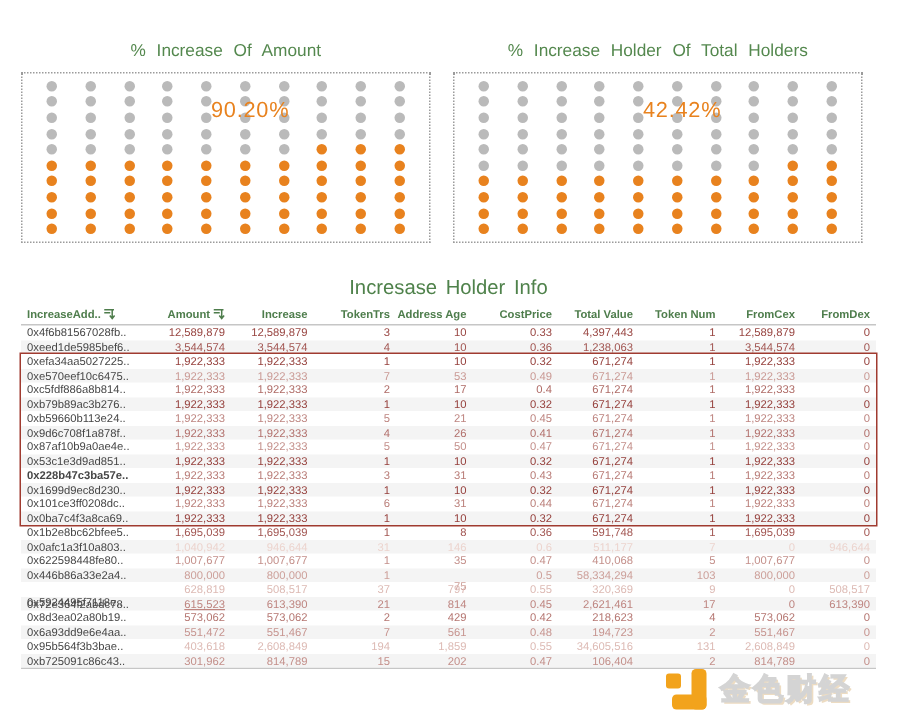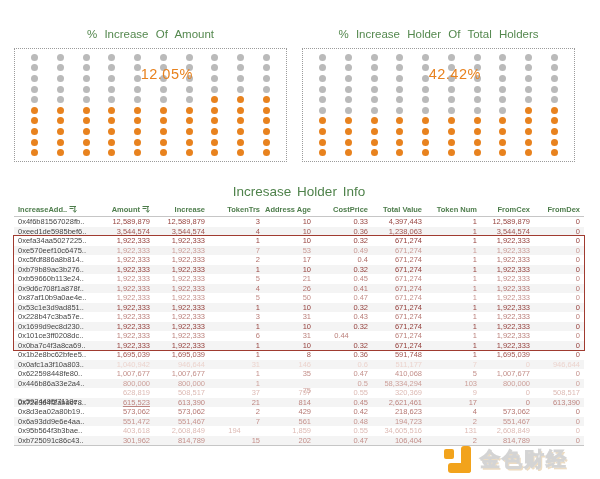--- a/index.html
+++ b/index.html
@@ -67,21 +67,21 @@
   }
 </style>
 </head>
 <body>
 
 <div class="stage">
 
   <div class="chart chart-0">
     <div class="chart-title">% Increase Of Amount</div>
     <div class="waffle-box">
-      <div class="pct">12.05%</div>
+      <div class="pct">90.20%</div>
     <span class="dot"></span>
         <span class="dot"></span>
         <span class="dot"></span>
         <span class="dot"></span>
         <span class="dot"></span>
         <span class="dot"></span>
         <span class="dot"></span>
         <span class="dot"></span>
         <span class="dot"></span>
         <span class="dot"></span>
@@ -445,21 +445,21 @@
           <div class="cell" style="width: 55px; color: rgb(150, 65, 61);">1,922,333</div>
           <div class="cell" style="width: 55px; color: rgb(150, 65, 61);">1</div>
           <div class="cell" style="width: 51px; color: rgb(150, 65, 61);">10</div>
           <div class="cell" style="width: 57px; color: rgb(150, 65, 61);">0.32</div>
           <div class="cell" style="width: 54px; color: rgb(150, 65, 61);">671,274</div>
           <div class="cell" style="width: 55px; color: rgb(150, 65, 61);">1</div>
           <div class="cell" style="width: 53px; color: rgb(150, 65, 61);">1,922,333</div>
           <div class="cell" style="width: 50px; color: rgb(150, 65, 61);">0</div>
         </div>
         <div class="trow">
-          <div class="cell left" style="width: 92px;">0x228b47c3ba57e..</div>
+          <div class="cell left" style="width: 92px; font-weight: bold;">0x228b47c3ba57e..</div>
           <div class="cell" style="width: 48px; color: rgb(184, 123, 118);">1,922,333</div>
           <div class="cell" style="width: 55px; color: rgb(184, 123, 118);">1,922,333</div>
           <div class="cell" style="width: 55px; color: rgb(184, 123, 118);">3</div>
           <div class="cell" style="width: 51px; color: rgb(184, 123, 118);">31</div>
           <div class="cell" style="width: 57px; color: rgb(184, 123, 118);">0.43</div>
           <div class="cell" style="width: 54px; color: rgb(184, 123, 118);">671,274</div>
           <div class="cell" style="width: 55px; color: rgb(184, 123, 118);">1</div>
           <div class="cell" style="width: 53px; color: rgb(184, 123, 118);">1,922,333</div>
           <div class="cell" style="width: 50px; color: rgb(184, 123, 118);">0</div>
         </div>
@@ -474,21 +474,21 @@
           <div class="cell" style="width: 55px; color: rgb(150, 65, 61);">1</div>
           <div class="cell" style="width: 53px; color: rgb(150, 65, 61);">1,922,333</div>
           <div class="cell" style="width: 50px; color: rgb(150, 65, 61);">0</div>
         </div>
         <div class="trow">
           <div class="cell left" style="width: 92px;">0x101ce3ff0208dc..</div>
           <div class="cell" style="width: 48px; color: rgb(187, 128, 123);">1,922,333</div>
           <div class="cell" style="width: 55px; color: rgb(187, 128, 123);">1,922,333</div>
           <div class="cell" style="width: 55px; color: rgb(187, 128, 123);">6</div>
           <div class="cell" style="width: 51px; color: rgb(187, 128, 123);">31</div>
-          <div class="cell" style="width: 57px; color: rgb(187, 128, 123); text-align: center;">0.44</div>
+          <div class="cell" style="width: 57px; color: rgb(187, 128, 123);">0.44</div>
           <div class="cell" style="width: 54px; color: rgb(187, 128, 123);">671,274</div>
           <div class="cell" style="width: 55px; color: rgb(187, 128, 123);">1</div>
           <div class="cell" style="width: 53px; color: rgb(187, 128, 123);">1,922,333</div>
           <div class="cell" style="width: 50px; color: rgb(187, 128, 123);">0</div>
         </div>
         <div class="trow band">
           <div class="cell left" style="width: 92px;">0x0ba7c4f3a8ca69..</div>
           <div class="cell" style="width: 48px; color: rgb(150, 65, 61);">1,922,333</div>
           <div class="cell" style="width: 55px; color: rgb(150, 65, 61);">1,922,333</div>
           <div class="cell" style="width: 55px; color: rgb(150, 65, 61);">1</div>
@@ -592,21 +592,21 @@
           <div class="cell" style="width: 57px; color: rgb(199, 149, 144);">0.48</div>
           <div class="cell" style="width: 54px; color: rgb(199, 149, 144);">194,723</div>
           <div class="cell" style="width: 55px; color: rgb(199, 149, 144);">2</div>
           <div class="cell" style="width: 53px; color: rgb(199, 149, 144);">551,467</div>
           <div class="cell" style="width: 50px; color: rgb(199, 149, 144);">0</div>
         </div>
         <div class="trow">
           <div class="cell left" style="width: 92px;">0x95b564f3b3bae..</div>
           <div class="cell" style="width: 48px; color: rgb(221, 186, 180);">403,618</div>
           <div class="cell" style="width: 55px; color: rgb(221, 186, 180);">2,608,849</div>
-          <div class="cell" style="width: 55px; color: rgb(221, 186, 180); text-align: center;">194</div>
+          <div class="cell" style="width: 55px; color: rgb(221, 186, 180);">194</div>
           <div class="cell" style="width: 51px; color: rgb(221, 186, 180);">1,859</div>
           <div class="cell" style="width: 57px; color: rgb(221, 186, 180);">0.55</div>
           <div class="cell" style="width: 54px; color: rgb(221, 186, 180);">34,605,516</div>
           <div class="cell" style="width: 55px; color: rgb(221, 186, 180);">131</div>
           <div class="cell" style="width: 53px; color: rgb(221, 186, 180);">2,608,849</div>
           <div class="cell" style="width: 50px; color: rgb(221, 186, 180);">0</div>
         </div>
         <div class="trow band">
           <div class="cell left" style="width: 92px;">0xb725091c86c43..</div>
           <div class="cell" style="width: 48px; color: rgb(196, 144, 139);">301,962</div>

